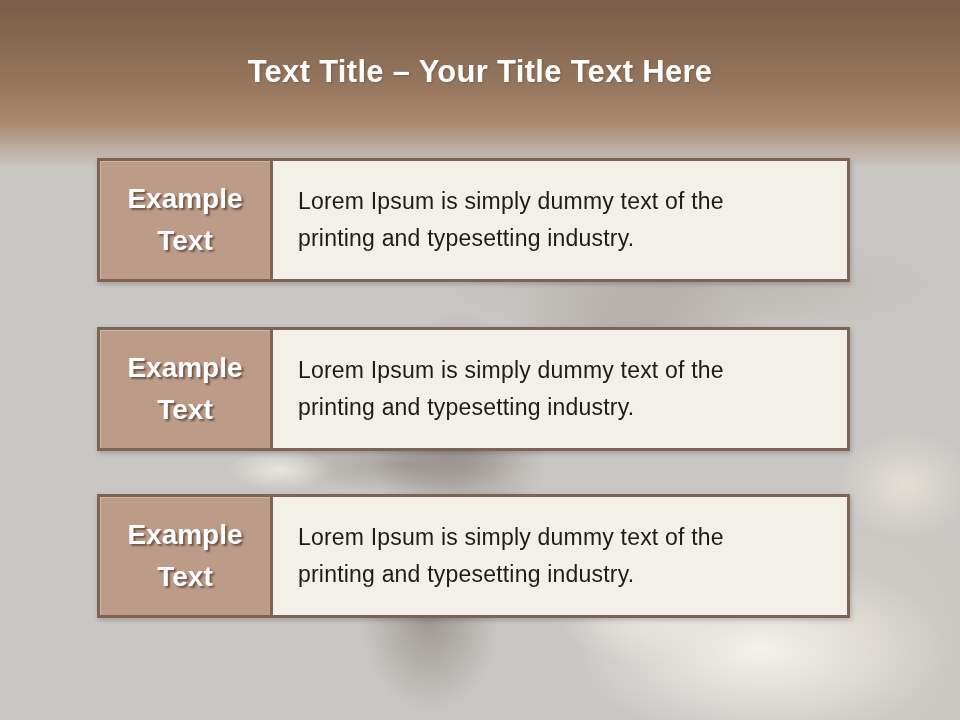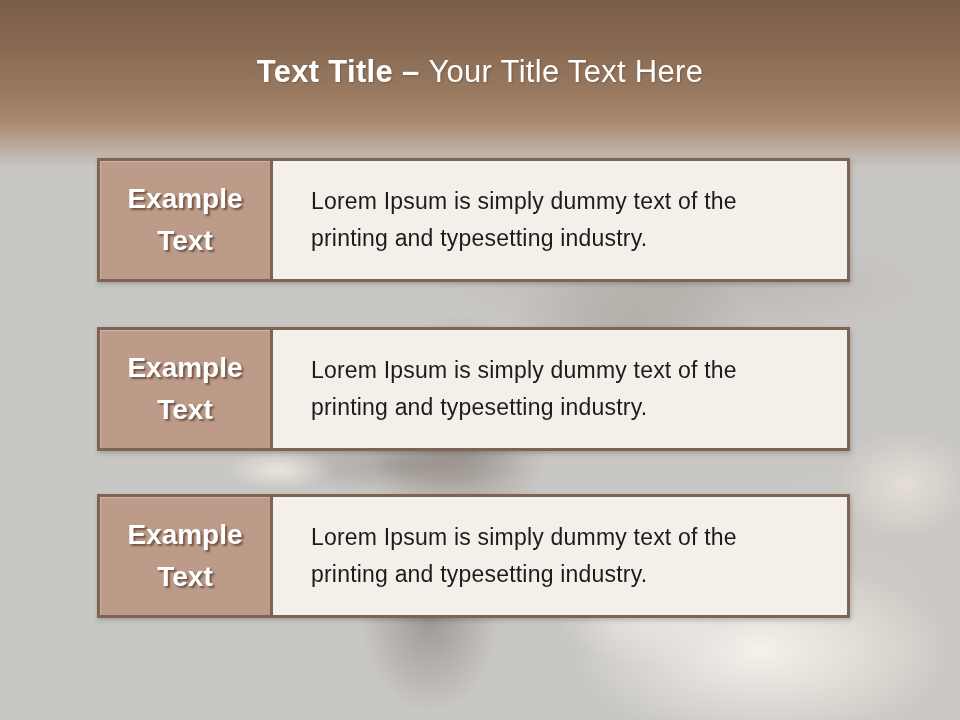--- a/index.html
+++ b/index.html
@@ -50,21 +50,21 @@
     left: 0;
     width: 100%;
     text-align: center;
     color: #ffffff;
     font-size: 31px;
     letter-spacing: 0.3px;
     text-shadow: 1px 1px 2px rgba(60,40,25,0.3);
     white-space: pre;
   }
   .slide-title .t-bold { font-weight: bold; }
-  .slide-title .t-reg  { font-weight: normal; margin-top: 20px; }
+  .slide-title .t-reg  { font-weight: bold; margin-top: 20px; }
 
   
   .block {
     position: absolute;
     left: 97px;
     width: 753px;
     height: 124px;
     box-sizing: border-box;
     border: 3px solid #7d6454;
     display: flex;
@@ -95,21 +95,21 @@
     line-height: 1.5;
     text-shadow: 2px 2px 2px rgba(82,54,40,0.7);
   }
 
   .content-cell {
     flex: 1 1 auto;
     background: #f3efe9;
     display: flex;
     flex-direction: column;
     justify-content: center;
-    padding-left: 38px;
+    padding-left: 25px;
     padding-right: 16px;
   }
   .body-line {
     font-size: 23px;
     line-height: 37px;
     color: #1c1c1c;
     letter-spacing: 0.2px;
   }
 </style>
 </head>

